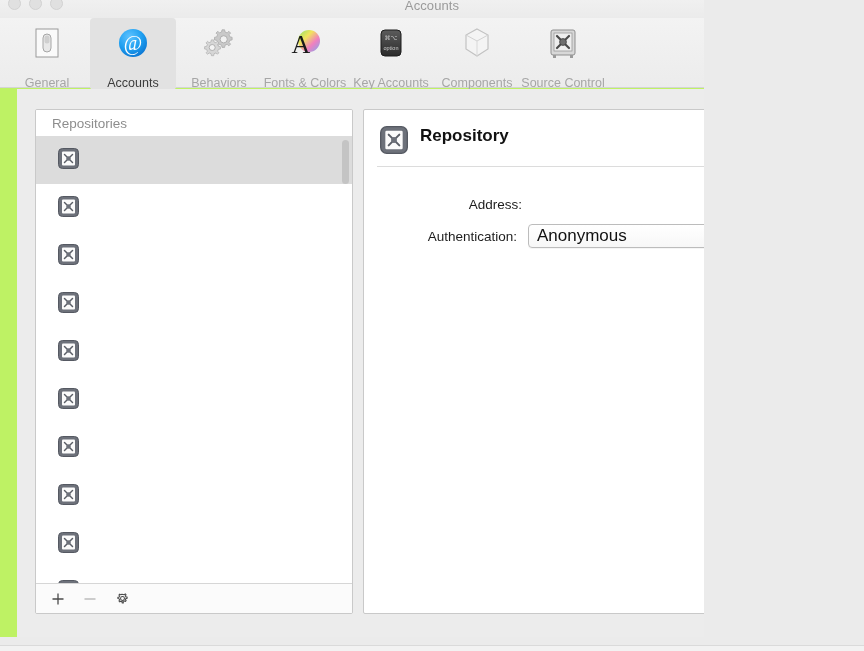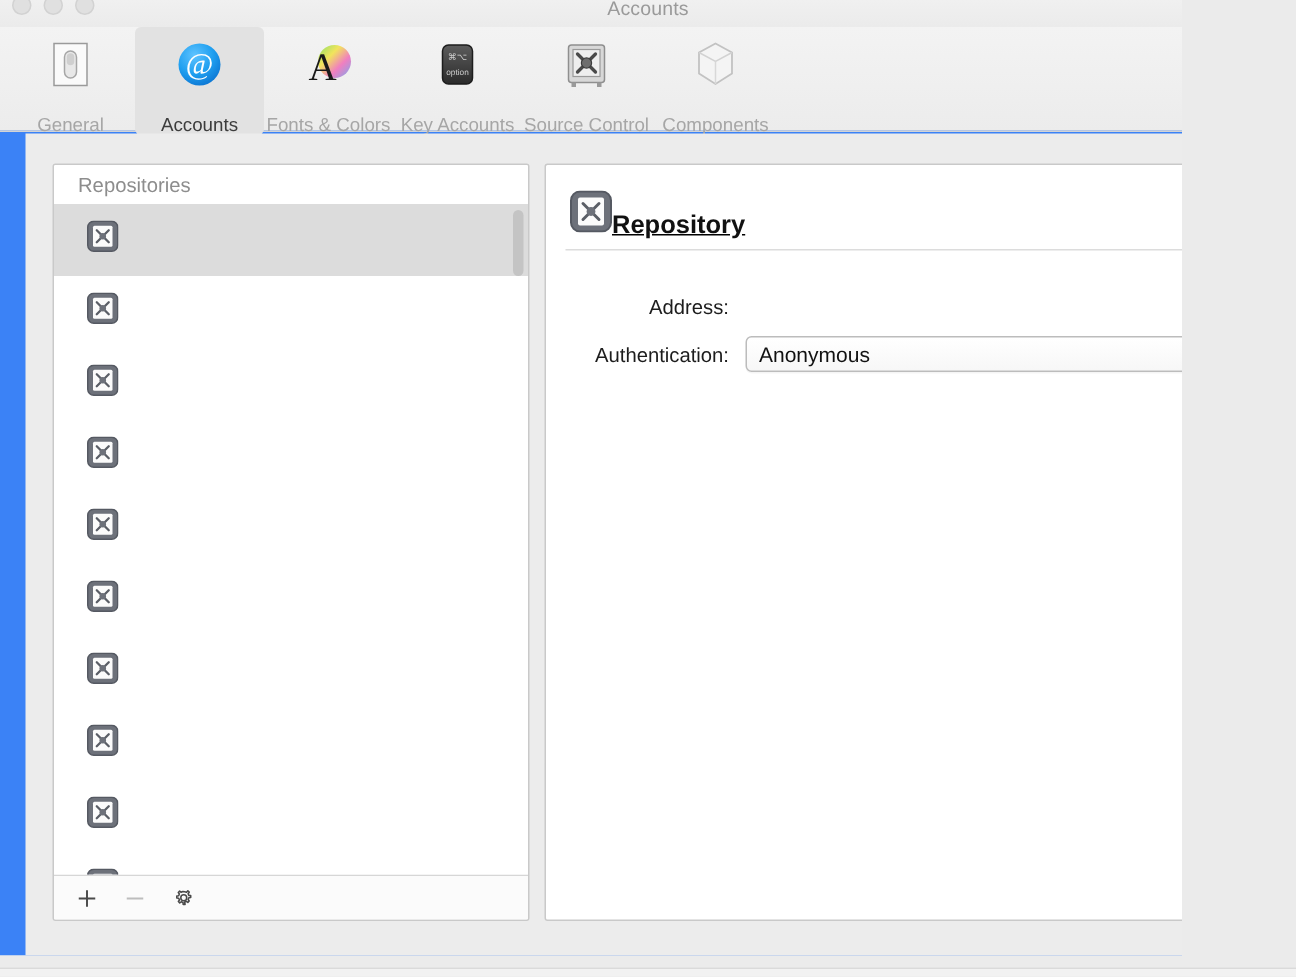--- a/index.html
+++ b/index.html
@@ -8,22 +8,22 @@
     font-family: "Liberation Sans", sans-serif;
     background: #ebebeb;
     overflow: hidden;
     -webkit-font-smoothing: antialiased;
   }
 
   
   .window {
     position: absolute;
     left: 0; top: 0;
-    width: 788px; height: 637px;
-    background: #3b82f6;
+    width: 704px; height: 637px;
+    background: #bef264;
     overflow: hidden;
   }
 
   
   .titlebar {
     position: absolute;
     left: 0; top: 0;
     width: 864px; height: 18px;
     background: linear-gradient(to bottom, #f0f0f0, #ebebeb);
   }
@@ -157,36 +157,36 @@
     position: absolute;
     left: 346px; top: 20px;
     width: 502px; height: 505px;
     background: #fff;
     border: 1px solid #c9c9c9;
     border-radius: 2px;
     overflow: hidden;
   }
   .d-head {
     display: flex;
-    align-items: flex-end;
+    align-items: flex-start;
+    gap: 12px;
     padding: 16px 0 0 16px;
     height: 50px;
-    text-decoration: underline;
   }
   .d-title {
     font-size: 17px;
     font-weight: bold;
     color: #111;
   }
   .d-sep {
     margin: 6px 13px 0 13px;
     height: 1px;
     background: #dcdcdc;
   }
-  .form { padding-top: 26px; }
+  .form { padding-top: 26px; margin-left: 36px; }
   .frow {
     display: flex;
     align-items: center;
     margin-bottom: 10px;
     height: 22px;
   }
   .flabel {
     width: 133px;
     text-align: right;
     padding-right: 11px;
@@ -210,21 +210,21 @@
     color: #1d1d1d;
     overflow: hidden;
     white-space: nowrap;
   }
   .popup {
     position: relative;
     width: 349px; height: 24px;
     background: linear-gradient(to bottom, #ffffff, #f7f7f7);
     border: 1px solid #bcbcbc;
     border-radius: 4px;
-    font-size: 14px;
+    font-size: 17px;
     color: #111;
     padding: 0 24px 0 8px;
     line-height: 22px;
     white-space: nowrap;
     overflow: hidden;
     box-shadow: 0 1px 0 rgba(0,0,0,.04);
   }
   .popup .stepper {
     position: absolute;
     right: 7px; top: 50%;
@@ -283,20 +283,35 @@
               <stop offset="100%" stop-color="#0a72d0"></stop>
             </radialGradient>
           </defs>
           <circle cx="17" cy="17" r="14" fill="url(#atg)"></circle>
           <text x="17" y="23.5" text-anchor="middle" font-family="'Liberation Serif',serif" font-size="20" fill="#fff">@</text>
         </svg>
       </div>
       <div class="lbl">Accounts</div>
     </div>
 
+    <div class="tab">
+      <div class="ico">
+        <svg width="34" height="34" viewBox="0 0 34 34">
+          <g fill="#c9c9c9" stroke="#ababab" stroke-width="0.8">
+            <path d="M23 6 l2.2.9 1.6-1.6 1.8 1.8-1.6 1.6.9 2.2 2.2.4v2.6l-2.2.4-.9 2.2 1.6 1.6-1.8 1.8-1.6-1.6-2.2.9-.4 2.2h-2.6l-.4-2.2-2.2-.9-1.6 1.6-1.8-1.8 1.6-1.6-.9-2.2-2.2-.4v-2.6l2.2-.4.9-2.2-1.6-1.6 1.8-1.8 1.6 1.6 2.2-.9.4-2.2h2.6z"></path>
+          </g>
+          <circle cx="21.7" cy="13.3" r="3.6" fill="#f1f1f1" stroke="#a8a8a8" stroke-width="0.9"></circle>
+          <g fill="#d6d6d6" stroke="#b4b4b4" stroke-width="0.8">
+            <path d="M12 16 l2 .8 1.4-1.4 1.6 1.6-1.4 1.4.8 2 2 .3v2.3l-2 .3-.8 2 1.4 1.4-1.6 1.6-1.4-1.4-2 .8-.3 2h-2.3l-.3-2-2-.8-1.4 1.4L4 26.7l1.4-1.4-.8-2-2-.3v-2.3l2-.3.8-2L4 16.9l1.6-1.6L7 16.7l2-.8.3-2h2.3z"></path>
+          </g>
+          <circle cx="10.2" cy="21.5" r="3" fill="#f3f3f3" stroke="#aaa" stroke-width="0.9"></circle>
+        </svg>
+      </div>
+      <div class="lbl">Behaviors</div>
+    </div>
 
 
     <div class="tab">
       <div class="ico">
         <svg width="34" height="34" viewBox="0 0 34 34">
           <defs>
             <linearGradient id="cw1" x1="0" y1="0" x2="1" y2="1">
               <stop offset="0%" stop-color="#8be06a"></stop>
               <stop offset="35%" stop-color="#f2e45c"></stop>
               <stop offset="65%" stop-color="#f07fc0"></stop>
@@ -324,43 +339,43 @@
           <text x="17" y="14" text-anchor="middle" font-size="6" fill="#cfcfcf" font-family="'Liberation Sans',sans-serif">⌘⌥</text>
           <text x="17" y="24" text-anchor="middle" font-size="5.5" fill="#cfcfcf" font-family="'Liberation Sans',sans-serif">option</text>
         </svg>
       </div>
       <div class="lbl">Key Accounts</div>
     </div>
 
     <div class="tab">
       <div class="ico">
         <svg width="34" height="34" viewBox="0 0 34 34">
+          <path d="M17 3 L28 9 L28 23 L17 30 L6 23 L6 9 Z" fill="#f4f4f4" stroke="#c2c2c2" stroke-width="1.2"></path>
+          <path d="M6 9 L17 15 L28 9" fill="none" stroke="#d2d2d2" stroke-width="1"></path>
+          <path d="M17 15 L17 30" fill="none" stroke="#d8d8d8" stroke-width="1"></path>
+        </svg>
+      </div>
+      <div class="lbl">Components</div>
+    </div>
+
+    <div class="tab">
+      <div class="ico">
+        <svg width="34" height="34" viewBox="0 0 34 34">
           <rect x="5" y="4" width="24" height="25" rx="2" fill="#d8d8d8" stroke="#8f8f8f" stroke-width="1"></rect>
           <rect x="8" y="7" width="18" height="18" fill="#eee" stroke="#9a9a9a" stroke-width="0.8"></rect>
           <g stroke="#4a4a4a" stroke-width="2.2" stroke-linecap="round">
             <line x1="11" y1="10" x2="23" y2="22"></line>
             <line x1="23" y1="10" x2="11" y2="22"></line>
           </g>
           <circle cx="17" cy="16" r="3.4" fill="#6e6e6e" stroke="#3c3c3c" stroke-width="0.8"></circle>
           <rect x="7" y="29" width="3" height="3" fill="#9a9a9a"></rect>
           <rect x="24" y="29" width="3" height="3" fill="#9a9a9a"></rect>
         </svg>
       </div>
       <div class="lbl">Source Control</div>
-    </div>
-
-    <div class="tab">
-      <div class="ico">
-        <svg width="34" height="34" viewBox="0 0 34 34">
-          <path d="M17 3 L28 9 L28 23 L17 30 L6 23 L6 9 Z" fill="#f4f4f4" stroke="#c2c2c2" stroke-width="1.2"></path>
-          <path d="M6 9 L17 15 L28 9" fill="none" stroke="#d2d2d2" stroke-width="1"></path>
-          <path d="M17 15 L17 30" fill="none" stroke="#d8d8d8" stroke-width="1"></path>
-        </svg>
-      </div>
-      <div class="lbl">Components</div>
     </div>
 
 
   </div>
 
   <div class="content">
 
     <div class="sidebar">
       <div class="sb-header">Repositories</div>
 

